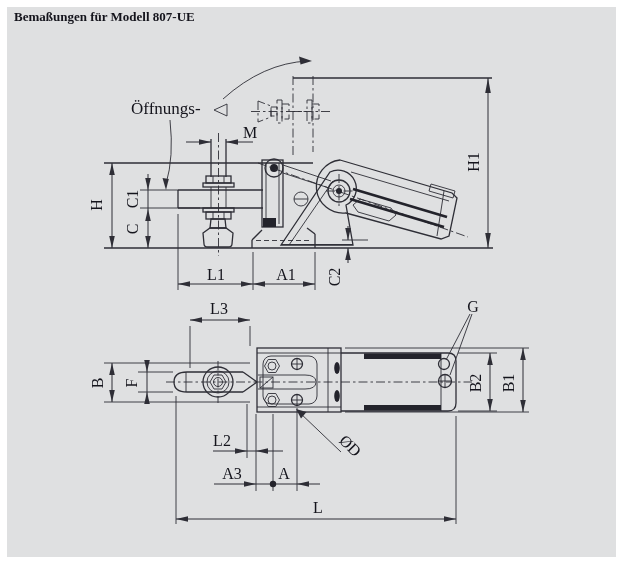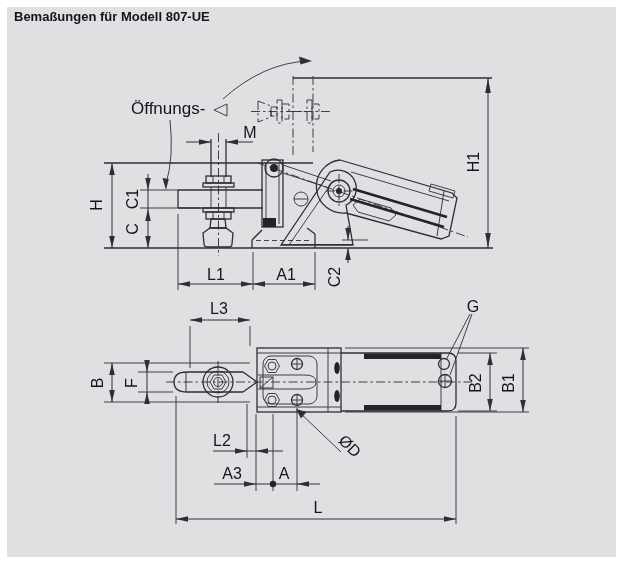--- a/index.html
+++ b/index.html
@@ -1,17 +1,17 @@
 <!DOCTYPE html>
 <html><head>
 <meta charset="utf-8">
 <style>
   html,body{margin:0;padding:0;background:#ffffff;}
   #stage{position:relative;width:624px;height:567px;background:#ffffff;
-         font-family:Liberation Sans, sans-serif;}
+         font-family:Liberation Serif, serif;}
   svg{position:absolute;left:0;top:0;}
   text{fill:#14141c;}
   .title{font-size:13px;font-weight:bold;}
   .dim{font-size:16px;}
   .big{font-size:17px;}
   .ln{stroke:#2e2e36;stroke-width:1.3;fill:none;}
   .thin{stroke:#2e2e36;stroke-width:0.9;fill:none;}
   .dimln{stroke:#2e2e36;stroke-width:1;fill:none;}
   .cl{stroke:#2e2e36;stroke-width:0.9;fill:none;stroke-dasharray:9 3 2.5 3;}
   .hid{stroke:#2e2e36;stroke-width:0.9;fill:none;stroke-dasharray:5 3;}

